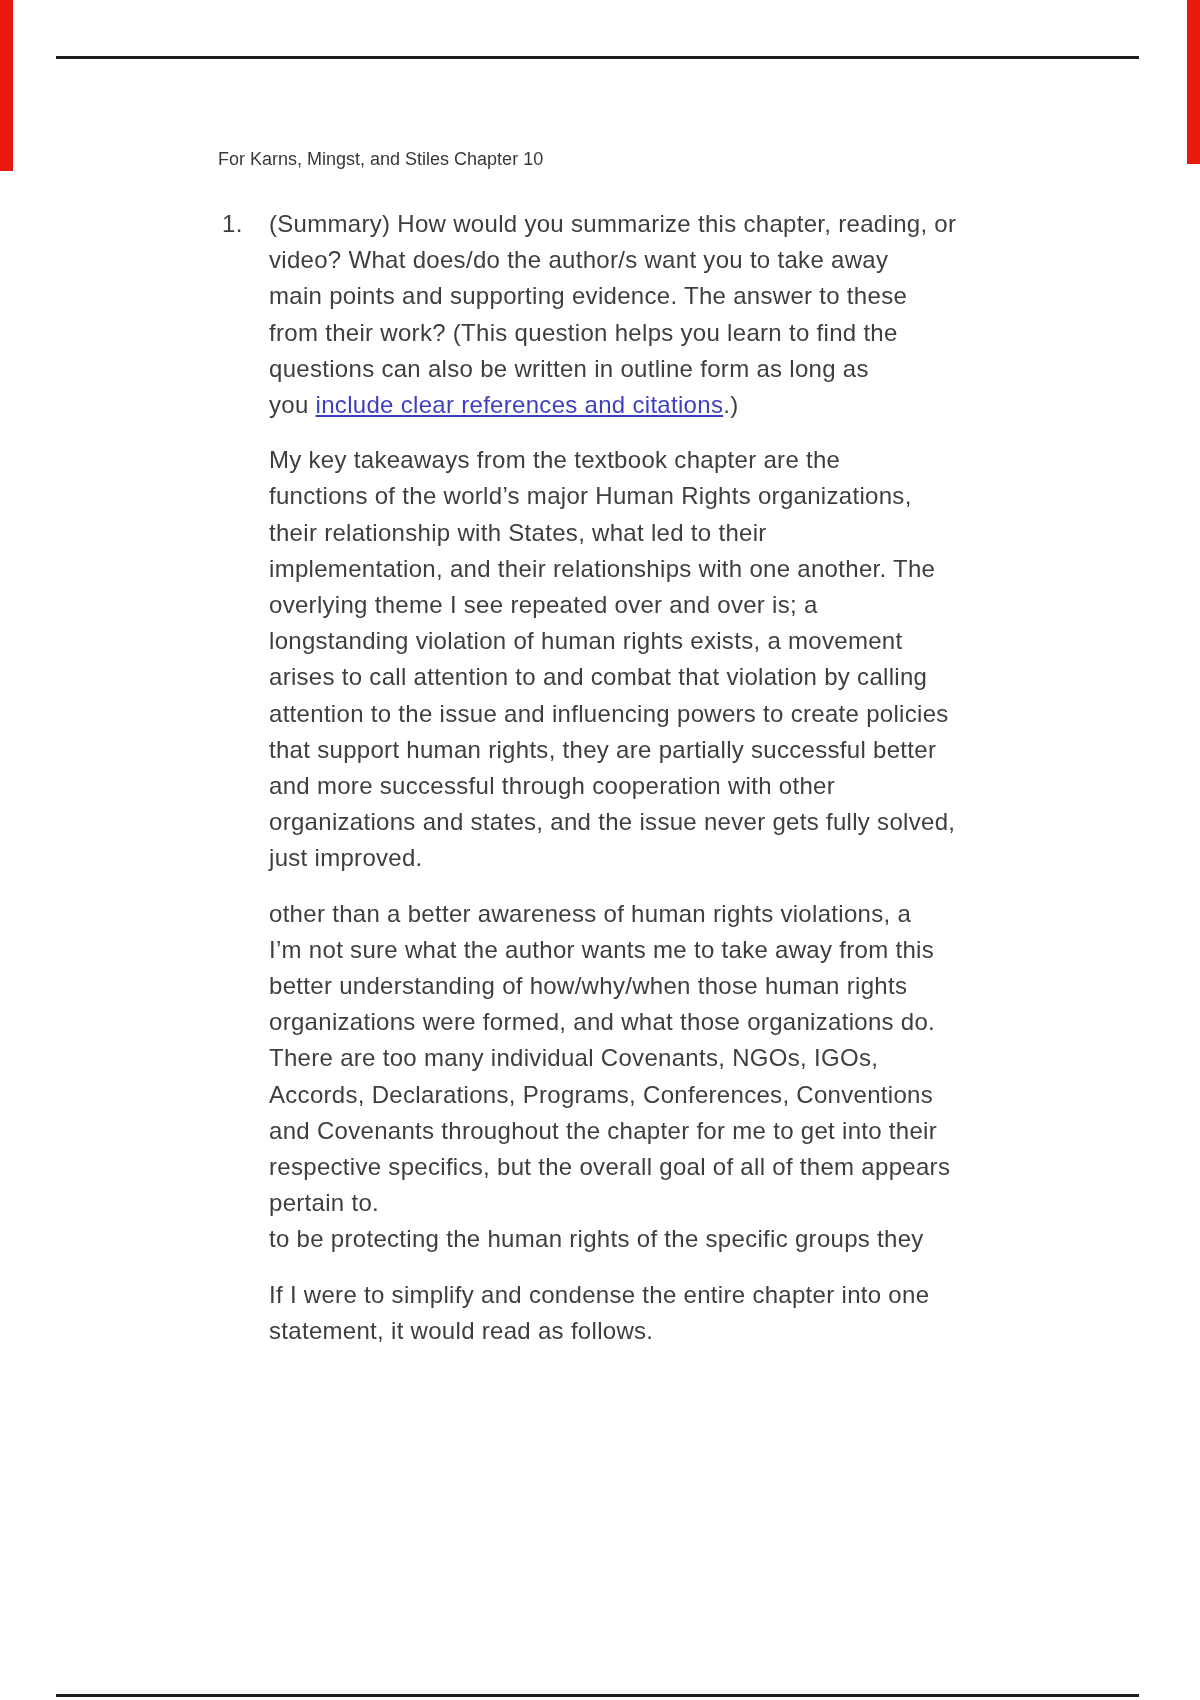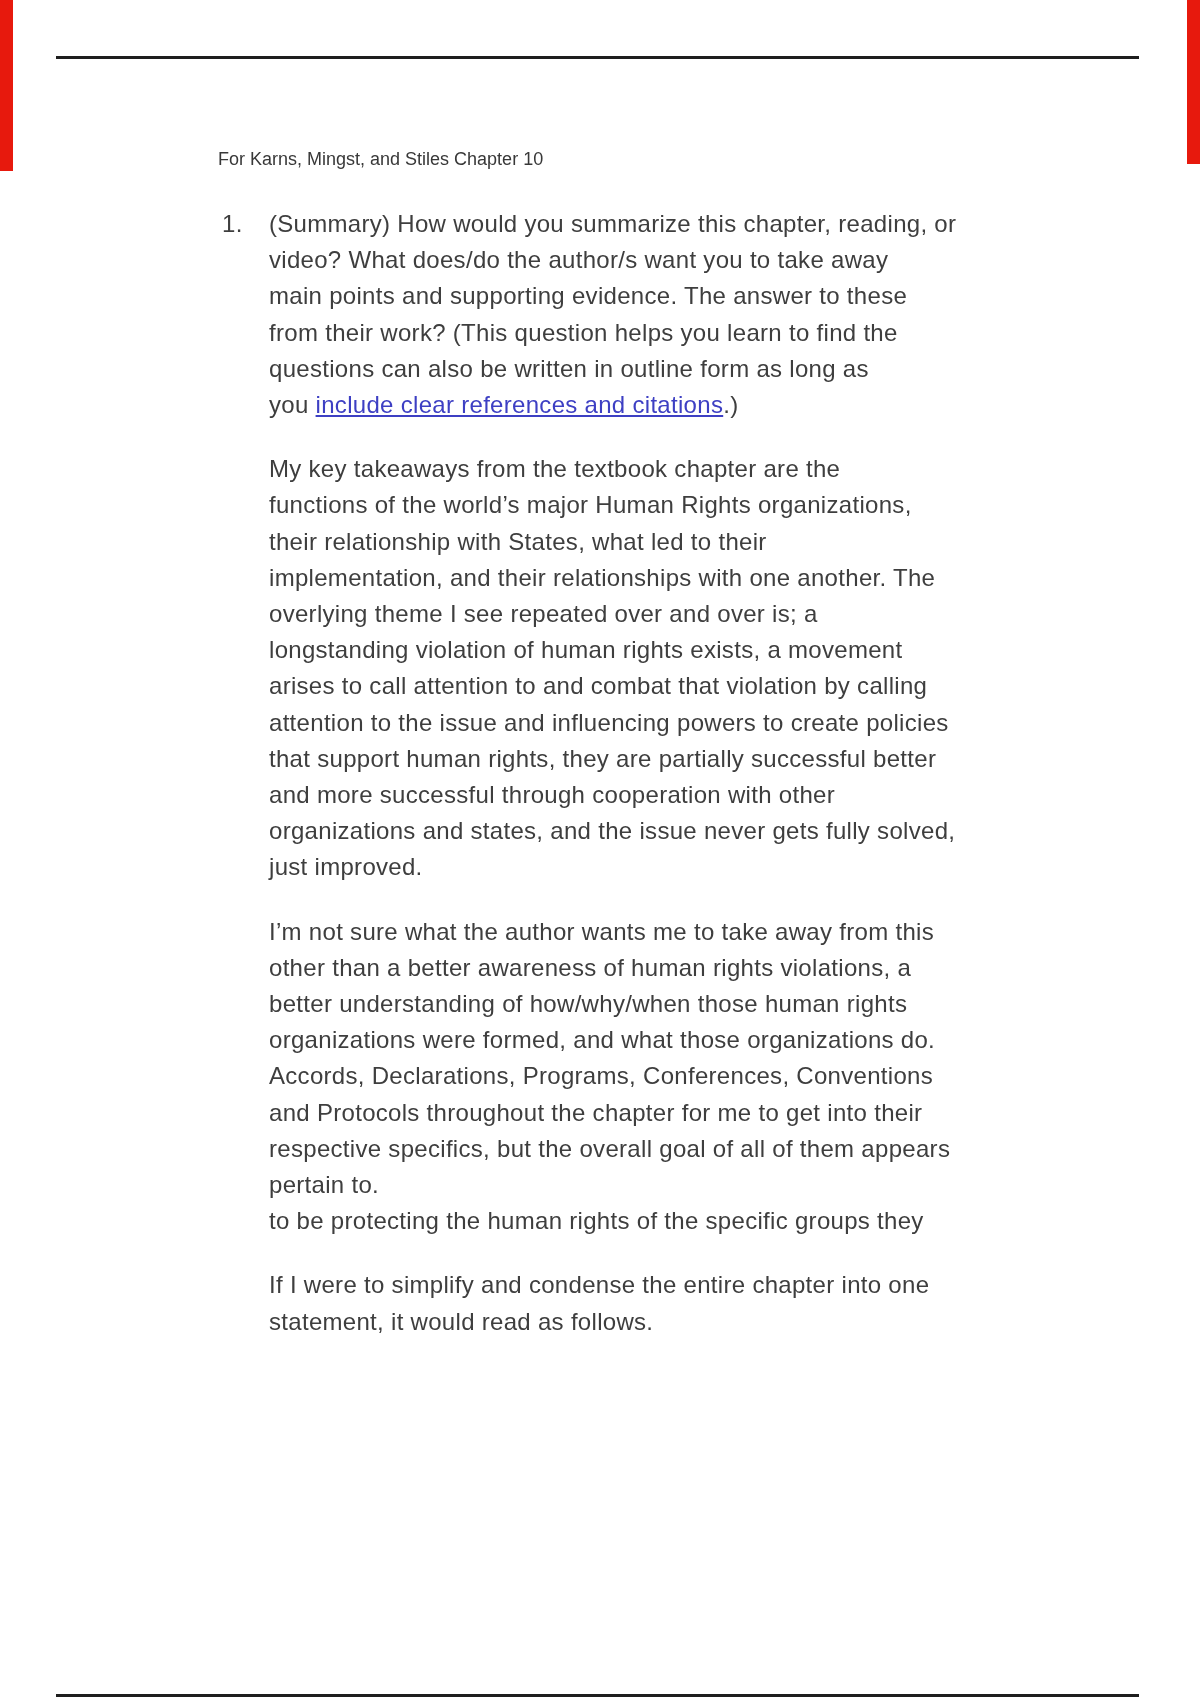--- a/index.html
+++ b/index.html
@@ -35,21 +35,21 @@
 
   .content {
     position: absolute; left: 269px; top: 206px; width: 840px;
     font-size: 24px; line-height: 36.2px; letter-spacing: 0.3px;
   }
   .content .line { white-space: nowrap; }
 
   .question { position: relative; }
   .list-number { position: absolute; left: -47px; top: 0; }
 
-  .para { margin-top: 28px; }
+  .para { margin-top: 19px; }
 
   .italic { }
 
   a.ref-link {
     color: var(--link, #3d3fc3);
     text-decoration: underline;
     text-decoration-color: var(--link, #3d3fc3);
     cursor: pointer;
     margin-top: 48px;
   }
@@ -92,26 +92,27 @@
       <div class="line">longstanding violation of human rights exists, a movement</div>
       <div class="line">arises to call attention to and combat that violation by calling</div>
       <div class="line">attention to the issue and influencing powers to create policies</div>
       <div class="line">that support human rights, they are partially successful better</div>
       <div class="line">and more successful through cooperation with other</div>
       <div class="line">organizations and states, and the issue never gets fully solved,</div>
       <div class="line">just improved.</div>
     </div>
 
     <div class="para">
+      <div class="line">other than a better awareness of human rights violations, a</div>
       <div class="line">I’m not sure what the author wants me to take away from this</div>
-      <div class="line">other than a better awareness of human rights violations, a</div>
       <div class="line">better understanding of how/why/when those human rights</div>
       <div class="line">organizations were formed, and what those organizations do.</div>
+      <div class="line">There are too many individual Covenants, NGOs, IGOs,</div>
       <div class="line">Accords, Declarations, Programs, Conferences, Conventions</div>
-      <div class="line">and Protocols throughout the chapter for me to get into their</div>
+      <div class="line">and Covenants throughout the chapter for me to get into their</div>
       <div class="line">respective specifics, but the overall goal of all of them appears</div>
       <div class="line">pertain to.</div>
       <div class="line">to be protecting the human rights of the specific groups they</div>
     </div>
 
     <div class="para">
       <div class="line">If I were to simplify and condense the entire chapter into one</div>
       <div class="line">statement, it would read as follows.</div>
     </div>
 

